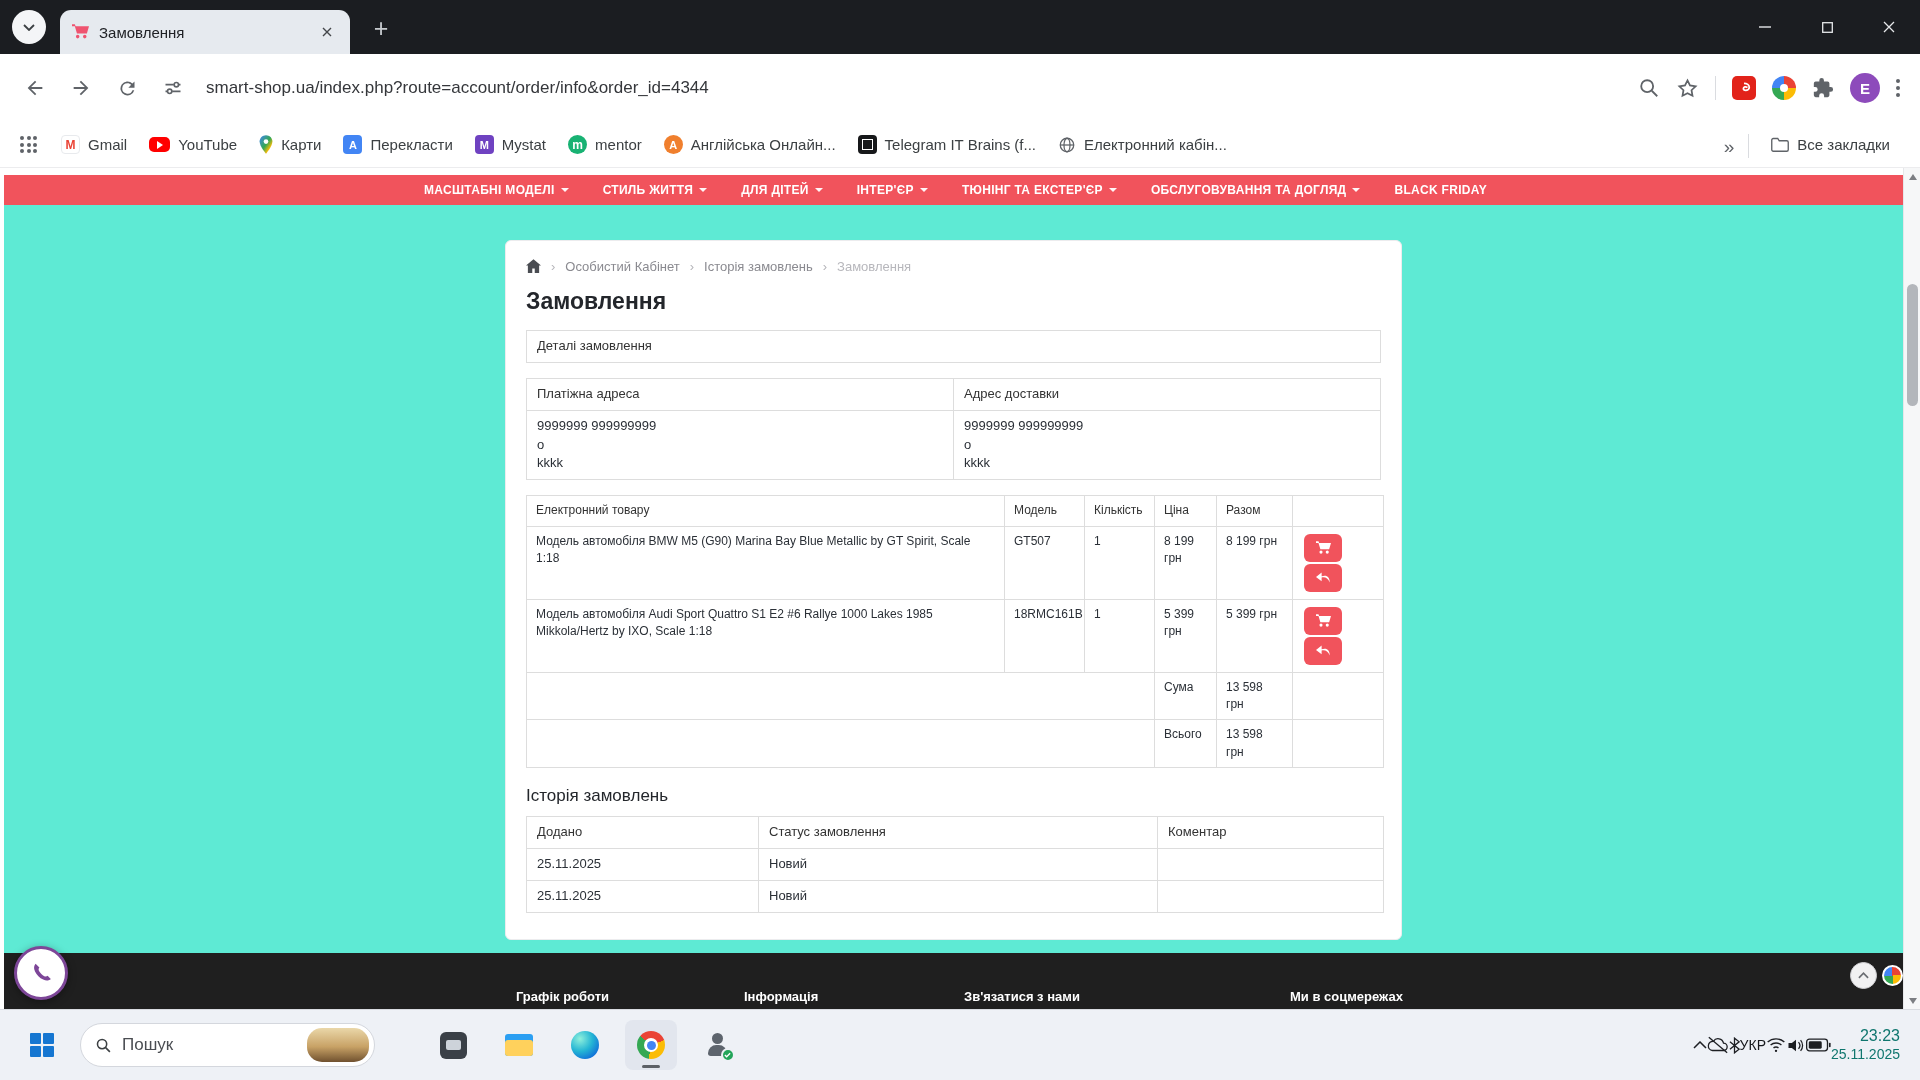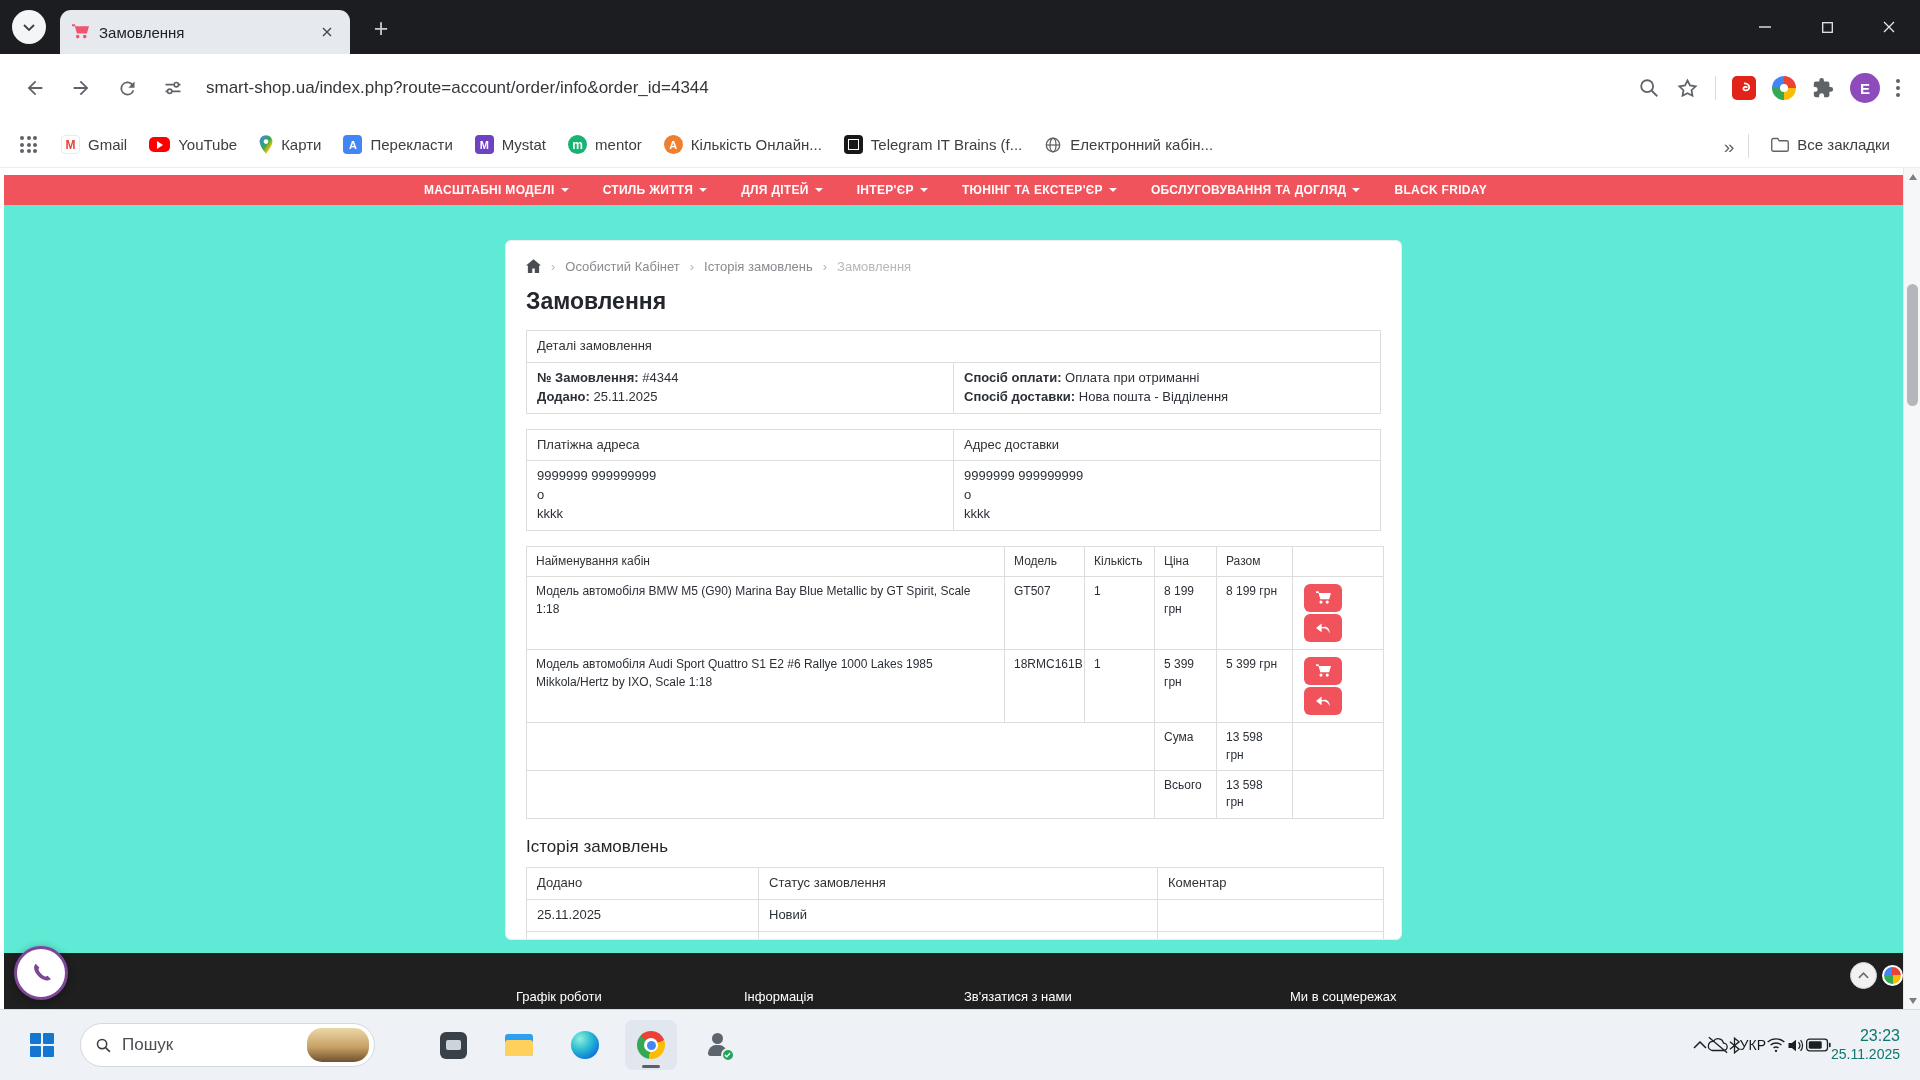--- a/index.html
+++ b/index.html
@@ -77,21 +77,21 @@
 #products{font-size:12px}
 #products td{padding:6px 9px}
 .acts{text-align:center;vertical-align:middle}
 .act-btn{width:38px;height:28px;border-radius:6px;background:var(--accent,#f1535c);display:inline-flex;align-items:center;justify-content:center;margin:1px 2px;vertical-align:middle}
 .tot-label{font-weight:700;text-align:right;white-space:nowrap}
 .h3{font-size:17px;font-weight:500;color:#23262b;margin-top:18px}
 #history{margin-top:10px}
 
 
 #footer{position:absolute;left:0;top:785px;width:1903px;height:56px;background:var(--footer-bg,#1f1f1f)}
-.fcol{position:absolute;top:36px;color:#fff;font-size:13px;font-weight:400;white-space:nowrap}
+.fcol{position:absolute;top:36px;color:#fff;font-size:13px;font-weight:700;white-space:nowrap}
 
 #viber{position:absolute;left:10px;top:778px;width:54px;height:54px;border-radius:50%;background:#fff;border:3px solid #7d4698;display:flex;align-items:center;justify-content:center;box-shadow:0 2px 8px rgba(0,0,0,.35)}
 #scrolltop{position:absolute;left:1846px;top:794px;width:27px;height:27px;border-radius:50%;background:#f1f1f2;border:1px solid #cfcfd2;display:flex;align-items:center;justify-content:center}
 #floatext{position:absolute;left:1878px;top:797px;width:21px;height:21px;border-radius:50%;background:conic-gradient(#ea4335 0 25%,#fbbc05 0 50%,#34a853 0 75%,#4285f4 0);border:2px solid #fff;box-shadow:0 1px 3px rgba(0,0,0,.3)}
 
 
 #scrollbar{position:absolute;right:0;top:168px;width:17px;height:841px;background:#f6f7f8;border-left:1px solid #e6e7e9}
 .sb-arrow{position:absolute;left:0;width:17px;height:17px;display:flex;align-items:center;justify-content:center}
 .sb-up{top:0}.sb-down{bottom:0}
 .tri-up{width:0;height:0;border-left:4px solid transparent;border-right:4px solid transparent;border-bottom:6px solid #7c7e83}
@@ -266,21 +266,21 @@
   <div class="bm">
     <span class="fav fav-mystat"></span>
     <span>Mystat</span>
   </div>
   <div class="bm">
     <span class="fav fav-mentor"></span>
     <span>mentor</span>
   </div>
   <div class="bm">
     <span class="fav fav-eng"></span>
-    <span>Кількість Онлайн...</span>
+    <span>Англійська Онлайн...</span>
   </div>
   <div class="bm">
     <span class="fav fav-tg"></span>
     <span>Telegram IT Brains (f...</span>
   </div>
   <div class="bm">
     <svg width="18" height="18" viewBox="0 0 24 24" fill="none" stroke="#5f6368" stroke-width="1.7">
         <circle cx="12" cy="12" r="9"></circle>
         <ellipse cx="12" cy="12" rx="4" ry="9"></ellipse>
         <path d="M3 12h18"></path>
@@ -344,30 +344,20 @@
       <span class="crumb-current">Замовлення</span>
     </div>
 
     <h1 class="page-title">Замовлення</h1>
 
     <table class="t">
       <tbody>
           <tr class="thead">
             <td colspan="2">Деталі замовлення</td>
           </tr>
-      <tr>
-        <td style="width:50%">
-          <b>№ Замовлення:</b> <span>#4344</span><br>
-          <b>Додано:</b> <span>25.11.2025</span>
-        </td>
-        <td>
-          <b>Спосіб оплати:</b> <span>Оплата при отриманні</span><br>
-          <b>Спосіб доставки:</b> <span>Нова пошта - Відділення</span>
-        </td>
-      </tr>
     </tbody>
       </table>
 
     <table class="t">
       <tbody>
           <tr class="thead">
         <td style="width:50%">Платіжна адреса</td>
         <td>Адрес доставки</td>
       </tr>
       <tr>
@@ -389,21 +379,21 @@
       <colgroup>
         <col style="width:478px">
           <col style="width:80px">
           <col style="width:70px">
           <col style="width:62px">
           <col style="width:76px">
           <col style="width:91px">
       </colgroup>
       <tbody>
           <tr class="thead">
-        <td>Найменування кабін</td>
+        <td>Електронний товару</td>
         <td>Модель</td>
         <td class="tr">Кількість</td>
         <td class="tr">Ціна</td>
         <td class="tr">Разом</td>
         <td></td>
       </tr>
       <tr>
         <td>Модель автомобіля BMW M5 (G90) Marina Bay Blue Metallic by GT Spirit, Scale 1:18</td>
         <td>GT507</td>
         <td class="tr">1</td>

